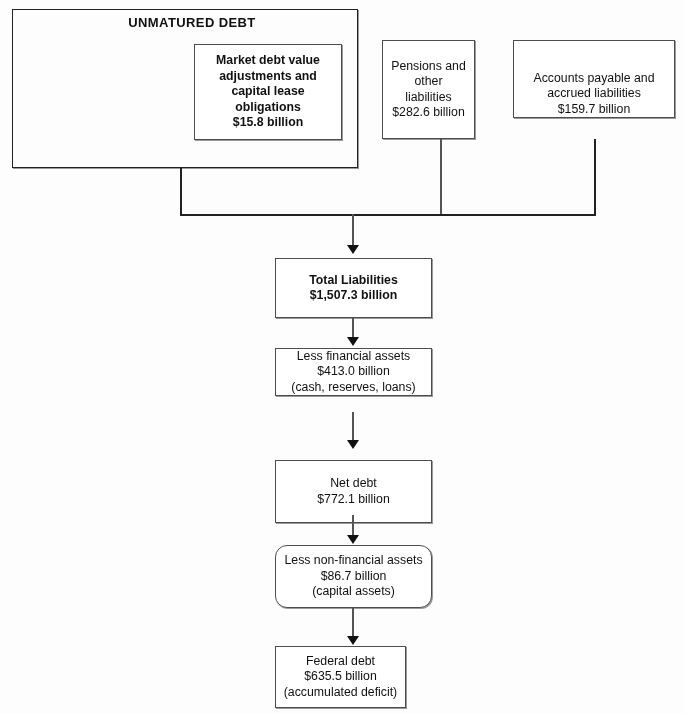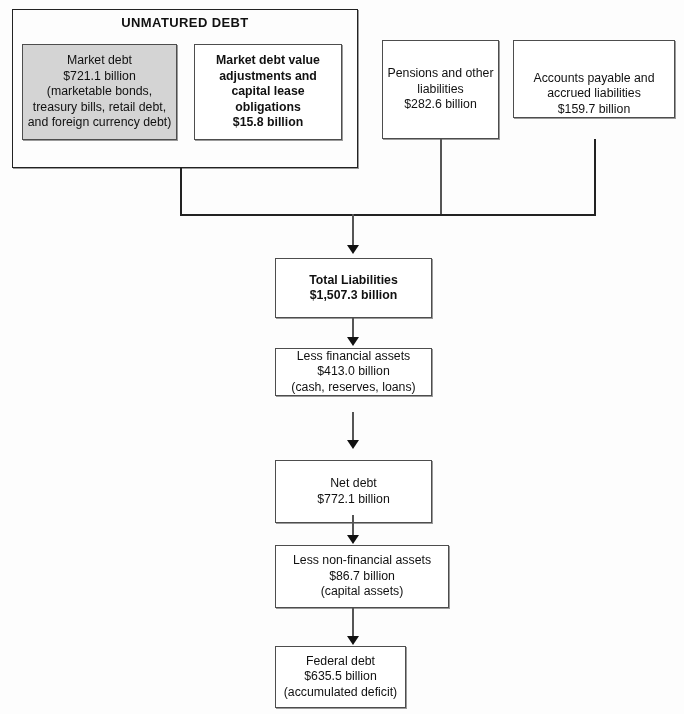--- a/index.html
+++ b/index.html
@@ -82,38 +82,31 @@
     border-top: 9px solid #111111;
   }
 </style>
 </head>
 <body>
 
 <div id="canvas">
 
   <div class="group-box" style="left:12px; top:9px; width:346px; height:159px;"></div>
 
-  <div class="group-title" style="left:12px; top:15px; width:346px;">UNMATURED DEBT</div>
+  <div class="group-title" style="left:12px; top:15px; width:346px;padding-left:7px;">UNMATURED DEBT</div>
 
-  <div class="box shaded" style="left:22px; top:44px; width:155px; height:96px;">
-    <span class="txt">Market debt
-$721.1  billion
-(marketable bonds,
-treasury bills, retail debt,
-and foreign currency debt)</span>
-  </div>
 
   <div class="box" style="left:194px; top:44px; width:148px; height:96px;font-weight:bold;">
     <span class="txt">Market debt value
 adjustments and
 capital lease obligations
 $15.8 billion</span>
   </div>
 
-  <div class="box" style="left:382px; top:40px; width:117px; height:99px;">
+  <div class="box" style="left:382px; top:40px; width:93px; height:99px;">
     <span class="txt">Pensions and other
 liabilities
 $282.6 billion</span>
   </div>
 
   <div class="box" style="left:513px; top:40px; width:162px; height:78px;align-items:flex-end;">
     <span class="txt">Accounts payable and
 accrued liabilities
 $159.7 billion</span>
   </div>
@@ -147,21 +140,21 @@
   <div class="arrowhead" style="left:347px; top:440px;"></div>
 
   <div class="box" style="left:275px; top:460px; width:157px; height:63px;">
     <span class="txt">Net debt
 $772.1 billion</span>
   </div>
 
   <div class="vline" style="left:352px; top:515px; height:22px;"></div>
   <div class="arrowhead" style="left:347px; top:535px;"></div>
 
-  <div class="box" style="left:275px; top:545px; width:174px; height:63px;">
+  <div class="box" style="left:275px; top:545px; width:157px; height:63px;border-radius:12px;">
     <span class="txt">Less non-financial assets
 $86.7 billion
 (capital assets)</span>
   </div>
 
   <div class="vline" style="left:352px; top:608px; height:29px;"></div>
   <div class="arrowhead" style="left:347px; top:636px;"></div>
 
   <div class="box" style="left:275px; top:646px; width:131px; height:62px;">
     <span class="txt">Federal debt

